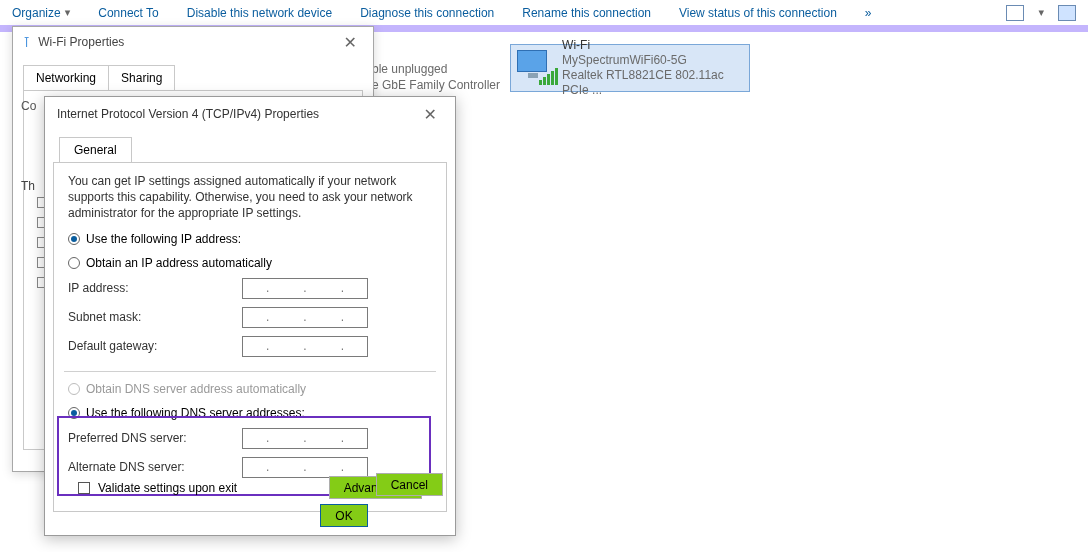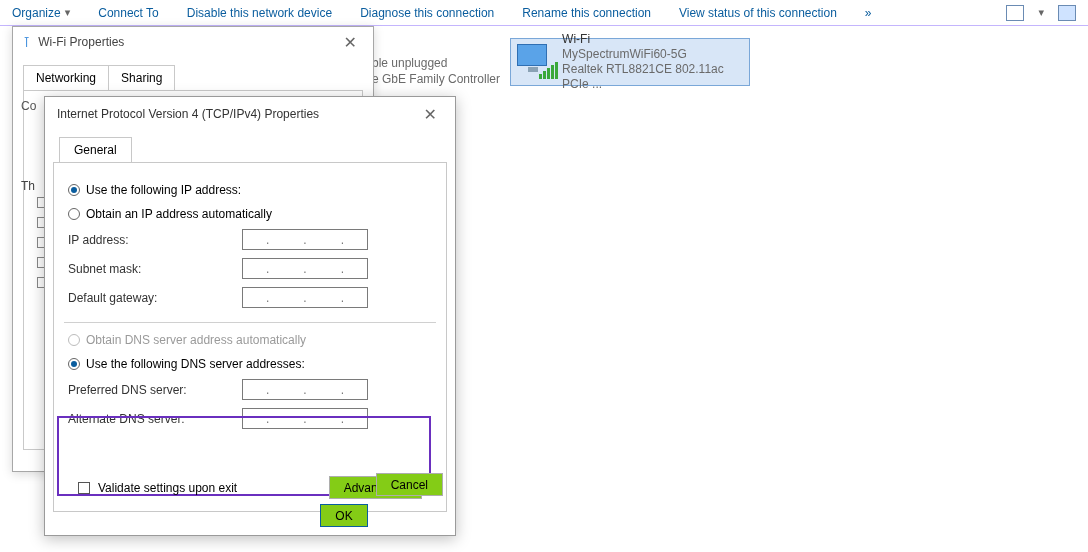--- a/index.html
+++ b/index.html
@@ -1,21 +1,21 @@
 <!DOCTYPE html>
 <html><head>
   <meta charset="utf-8">
   <style>
     * { box-sizing: border-box; font-family: "Segoe UI", Tahoma, sans-serif; font-size: 12px; }
     body { margin: 0; background: #fff; width: 1088px; height: 552px; overflow: hidden; position: relative; }
 
     
     .toolbar {
-      height: 26px; display: flex; align-items: center; padding: 0 12px; gap: 28px;
-      border-bottom: 1px solid #c4b5fd; color: #0a5d9e; justify-content: flex-end;
+      height: 32px; display: flex; align-items: center; padding: 0 12px; gap: 28px;
+      border-bottom: 7px solid #c4b5fd; color: #0a5d9e; justify-content: flex-end;
     }
     .toolbar .item { cursor: pointer; display:flex; align-items:center; gap:4px;}
     .toolbar .chev { color: #666; font-size: 11px; }
     .toolbar .right { margin-left: auto; display: flex; align-items: center; gap: 14px; color:#555;}
     .tb-icon { width:18px; height:16px; border:1px solid #6a8bb3; display:inline-block;}
     .tb-icon.blue { background:#cfe3ff;}
 
     
     .content-area { position: relative; padding: 10px 20px; }
     .adapter-item {
@@ -156,20 +156,21 @@
 
 <div class="dlg-ip">
   <div class="titlebar">
     <span>Internet Protocol Version 4 (TCP/IPv4) Properties</span>
     <span class="close-x">✕</span>
   </div>
   <div class="ip-tabs">
     <div class="ip-tab">General</div>
   </div>
   <div class="ip-body">
+    <div class="intro">You can get IP settings assigned automatically if your network supports this capability. Otherwise, you need to ask your network administrator for the appropriate IP settings.</div>
 
     <div class="radiorow">
       <span class="radio sel"></span>
       <span>Use the following IP address:</span>
     </div>
     <div class="radiorow">
       <span class="radio"></span>
       <span>Obtain an IP address automatically</span>
     </div>
     <div class="fieldrow">

